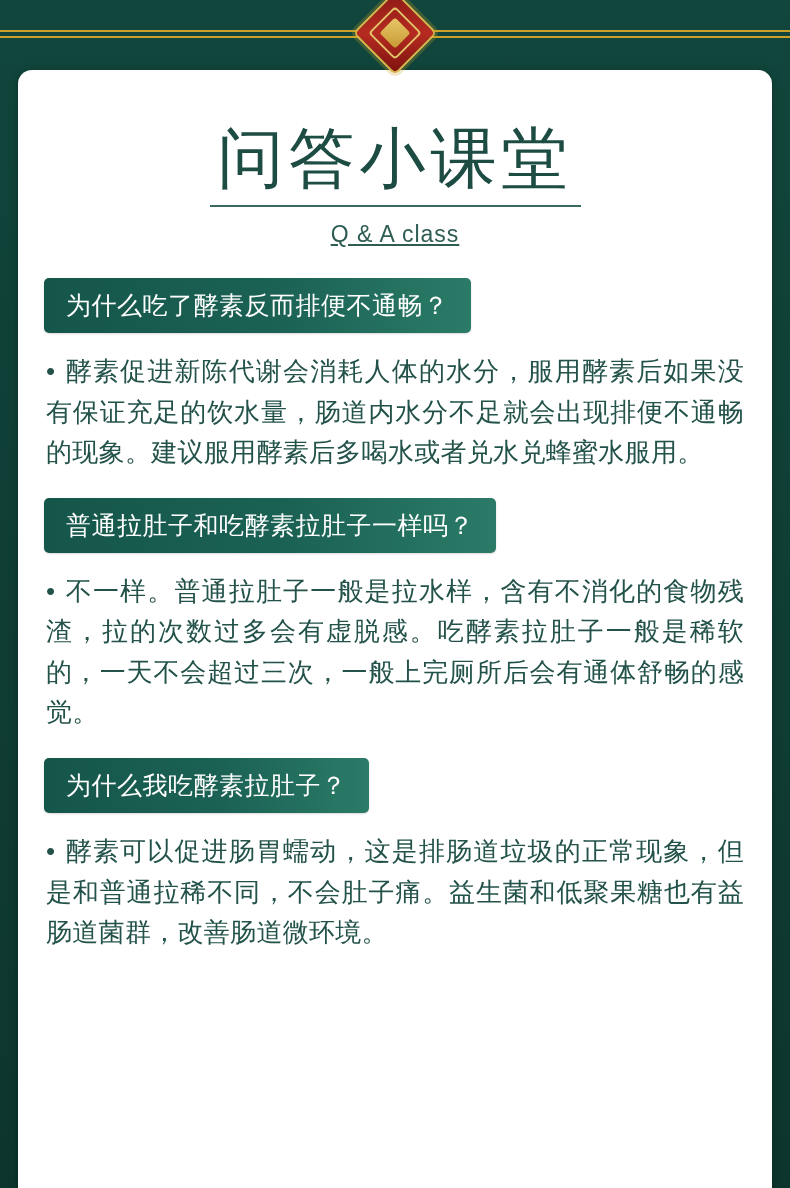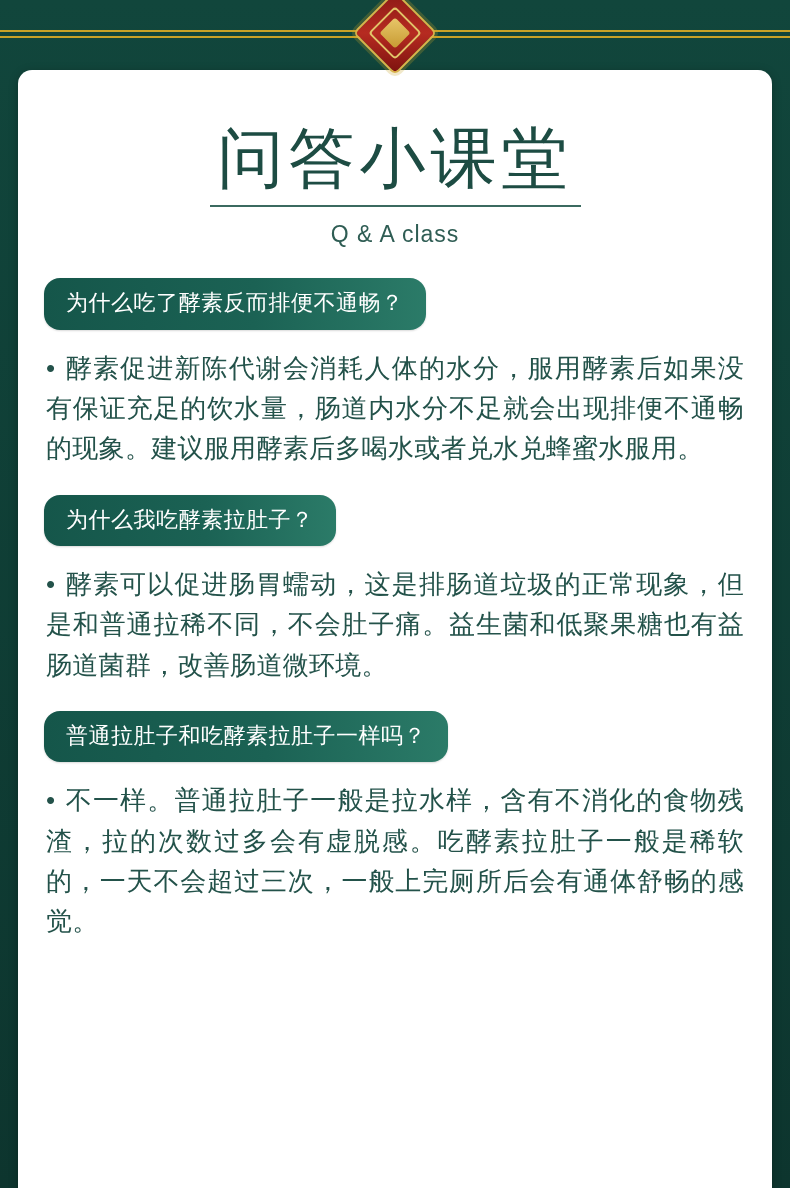--- a/index.html
+++ b/index.html
@@ -85,34 +85,35 @@
     font-weight: 400;
     display: inline-block;
     padding: 0 8px 12px 8px;
     border-bottom: 2px solid #3b6a60;
   }
   .subtitle {
     margin-top: 14px;
     font-size: 23px;
     color: #2f5d54;
     letter-spacing: 1px;
+    text-decoration: underline;
   }
 
   
   .qa-list { margin-top: 30px; }
   .qa-item { margin-bottom: 6px; }
 
   .q-bar {
     display: inline-block;
     background: linear-gradient(90deg, #15564a 0%, #1b6254 55%, #2b7b68 100%);
     color: #ffffff;
-    font-size: 22px;
+    font-size: 25px;
     line-height: 1.2;
     padding: 12px 22px 13px 22px;
-    border-radius: 16px;
+    border-radius: 5px;
     letter-spacing: 0.5px;
     box-shadow: 0 1px 2px rgba(0,0,0,0.15);
   }
 
   .a-text {
     margin: 18px 2px 26px 2px;
     font-size: 26px;
     line-height: 1.55;
     color: #23524a;
     letter-spacing: 0.3px;
@@ -143,31 +144,31 @@
 
       <div class="qa-item">
         <div class="q-bar">为什么吃了酵素反而排便不通畅？</div>
         <div class="a-text">
           <span class="bullet">•</span>
           <span>酵素促进新陈代谢会消耗人体的水分，服用酵素后如果没有保证充足的饮水量，肠道内水分不足就会出现排便不通畅的现象。建议服用酵素后多喝水或者兑水兑蜂蜜水服用。</span>
         </div>
       </div>
 
       <div class="qa-item">
+        <div class="q-bar">普通拉肚子和吃酵素拉肚子一样吗？</div>
+        <div class="a-text">
+          <span class="bullet">•</span>
+          <span>不一样。普通拉肚子一般是拉水样，含有不消化的食物残渣，拉的次数过多会有虚脱感。吃酵素拉肚子一般是稀软的，一天不会超过三次，一般上完厕所后会有通体舒畅的感觉。</span>
+        </div>
+      </div>
+
+      <div class="qa-item">
         <div class="q-bar">为什么我吃酵素拉肚子？</div>
         <div class="a-text">
           <span class="bullet">•</span>
           <span>酵素可以促进肠胃蠕动，这是排肠道垃圾的正常现象，但是和普通拉稀不同，不会肚子痛。益生菌和低聚果糖也有益肠道菌群，改善肠道微环境。</span>
-        </div>
-      </div>
-
-      <div class="qa-item">
-        <div class="q-bar">普通拉肚子和吃酵素拉肚子一样吗？</div>
-        <div class="a-text">
-          <span class="bullet">•</span>
-          <span>不一样。普通拉肚子一般是拉水样，含有不消化的食物残渣，拉的次数过多会有虚脱感。吃酵素拉肚子一般是稀软的，一天不会超过三次，一般上完厕所后会有通体舒畅的感觉。</span>
         </div>
       </div>
 
 
     </div>
   </div>
 </div>
 
 </body></html>

